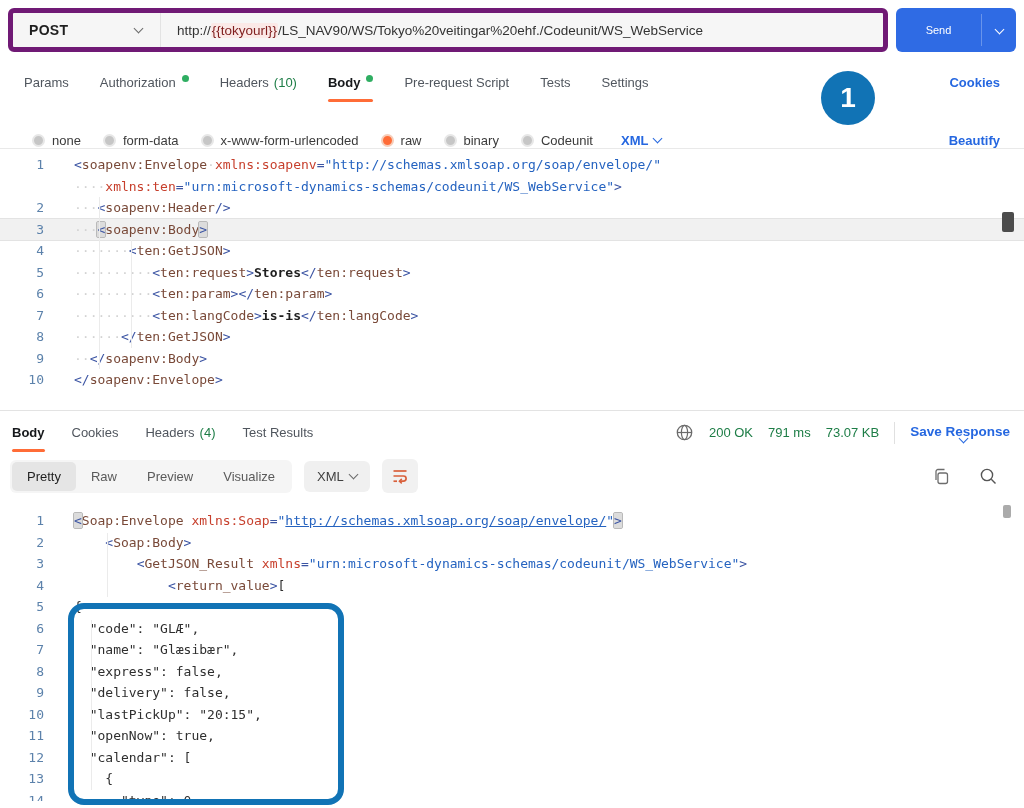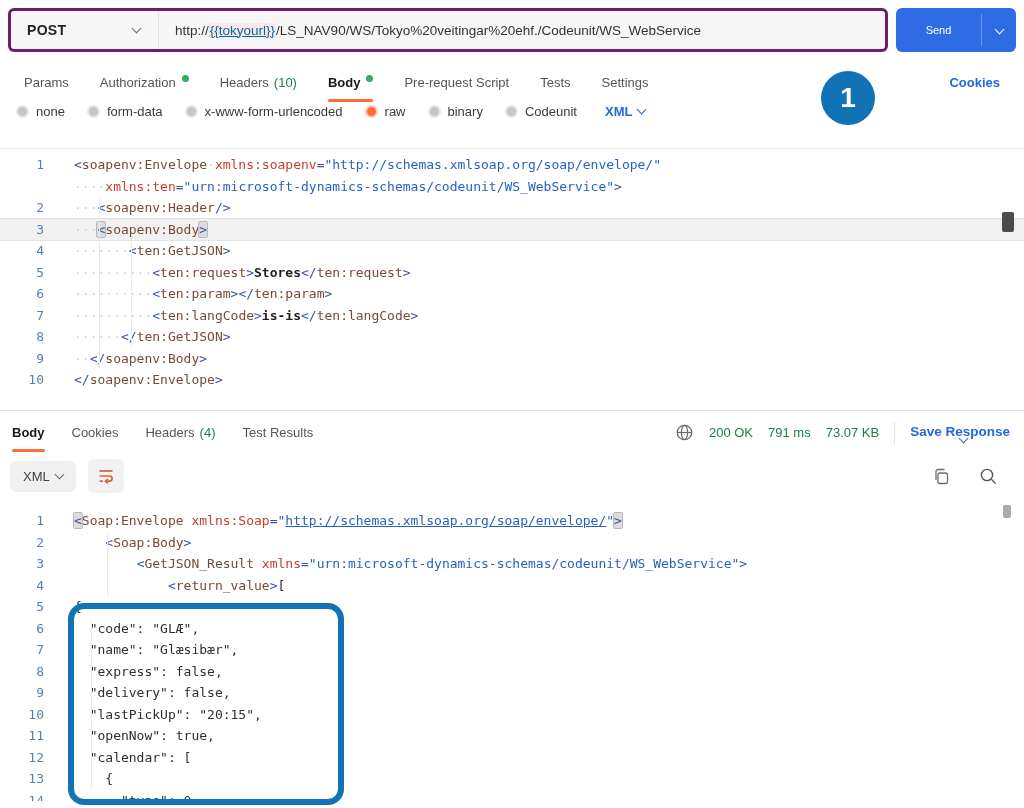--- a/index.html
+++ b/index.html
@@ -7,44 +7,44 @@
     --badge-blue:#1173B5; --send-blue:#2F6BE4;
     --tag:#794938; --attr:#C7402D; --pun:#3B54A3; --str:#2563C0; --gut:#5C82AB;
   }
   *{margin:0;padding:0;box-sizing:border-box;}
   html,body{width:1024px;height:808px;overflow:hidden;background:#fff;
     font-family:"Liberation Sans",sans-serif;color:#2d2d2d;position:relative;}
   .chev{display:inline-block;width:7px;height:7px;border-right:1.6px solid currentColor;border-bottom:1.6px solid currentColor;transform:rotate(45deg);margin-left:6px;margin-top:-4px;vertical-align:middle;}
 
   
   .url-row{display:flex;align-items:center;padding:8px 8px 0 8px;height:52px;}
-  .url-group{flex:1;display:flex;align-items:center;height:44px;background:#f6f6f6;border:3px solid #701a75;border-radius:6px;overflow:hidden;}
+  .url-group{flex:1;display:flex;align-items:center;height:44px;background:#f6f6f6;border:5px solid #701a75;border-radius:6px;overflow:hidden;}
   .method{width:148px;display:flex;align-items:center;justify-content:space-between;padding:0 18px 0 16px;height:100%;border-right:1px solid #e3e3e3;cursor:pointer;}
   .method .m-label{font-size:14px;font-weight:700;color:#1f1f1f;letter-spacing:.3px;}
   .method .chev{color:#6b6b6b;}
   .url-input{flex:1;padding-left:16px;font-size:13.5px;color:#333;white-space:nowrap;overflow:hidden;}
-  .url-var{color:#0369a1;background:#fbe9e7;border-radius:2px;padding:0 1px;text-decoration:underline;}
+  .url-var{color:#7f1d1d;background:#fbe9e7;border-radius:2px;padding:0 1px;}
   .send-btn{margin-left:8px;width:120px;height:44px;background:var(--send-blue);border-radius:6px;display:flex;align-items:stretch;color:#fff;cursor:pointer;}
   .send-main{flex:1;display:flex;align-items:center;justify-content:center;font-size:11px;font-weight:400;}
   .send-sep{width:1px;background:rgba(255,255,255,.28);margin:6px 0;}
   .send-caret{width:34px;display:flex;align-items:center;justify-content:center;}
   .send-caret .chev{margin:0 0 2px 0;}
 
   
   .tabs-row{margin-top:8px;height:44px;display:flex;align-items:center;padding:0 24px;position:relative;}
   .tabs-left{display:flex;gap:31px;align-items:center;height:100%;}
   .tab{font-size:13px;color:#50565e;display:flex;align-items:center;height:100%;cursor:pointer;position:relative;}
   .tab.active{color:#16181b;font-weight:600;}
   .tab.active::after{content:"";position:absolute;left:0;right:0;bottom:2px;height:3px;background:var(--orange);border-radius:2px;}
   .tab .dot{width:7px;height:7px;border-radius:50%;background:var(--green-dot);margin-left:6px;margin-top:-8px;}
   .tab .count{color:var(--green-text);margin-left:5px;}
   .cookies-link{position:absolute;right:24px;color:var(--blue);font-size:13px;font-weight:600;cursor:pointer;}
 
   
-  .radio-row{height:44px;display:flex;align-items:flex-start;gap:22px;padding:0 16px;position:relative;}
+  .radio-row{height:44px;display:flex;align-items:flex-end;gap:22px;padding:0 32px;position:relative;}
   .radio{display:flex;align-items:center;gap:7px;font-size:13px;color:#3b3b3b;cursor:pointer;}
   .radio .rdot{width:13px;height:13px;border-radius:50%;background:#c6c6c6;border:2px solid #e7e7e7;}
   .radio.selected .rdot{background:var(--orange);border-color:#f6cdb9;}
   .lang-select{color:var(--blue);font-size:13px;font-weight:600;display:flex;align-items:center;cursor:pointer;margin-left:6px;}
   .beautify-link{position:absolute;right:24px;color:var(--blue);font-size:13px;font-weight:600;cursor:pointer;margin-top:43px;}
 
   
   .step-badge{position:absolute;left:821px;top:71px;width:54px;height:54px;border-radius:50%;background:var(--badge-blue);color:#fff;font-size:28px;font-weight:700;display:flex;align-items:center;justify-content:center;z-index:30;}
 
   
@@ -224,20 +224,26 @@
       <span class="metric">73.07 KB</span>
       <span class="meta-divider"></span>
       <span class="save-response">
         <span>Save Response</span>
         <span class="chev"></span>
       </span>
     </div>
   </div>
 
   <div class="resp-toolbar">
+    <div class="seg" id="view-seg">
+        <div class="seg-item active">Pretty</div>
+        <div class="seg-item">Raw</div>
+        <div class="seg-item">Preview</div>
+        <div class="seg-item">Visualize</div>
+      </div>
     <div class="lang-btn">
       <span>XML</span>
       <span class="chev"></span>
     </div>
     <div class="wrap-btn">
       <svg width="18" height="18" viewBox="0 0 18 18">
         <line x1="2.5" y1="4" x2="15.5" y2="4" stroke="#D9603B" stroke-width="1.7"></line>
         <path d="M2.5 9 H12.5 a2.6 2.6 0 0 1 0 5.2 H9" fill="none" stroke="#D9603B" stroke-width="1.7"></path>
         <path d="M10.8 11.9 L8.4 14.2 L10.8 16.4" fill="none" stroke="#D9603B" stroke-width="1.5"></path>
         <line x1="2.5" y1="14.2" x2="6" y2="14.2" stroke="#D9603B" stroke-width="1.7"></line>

